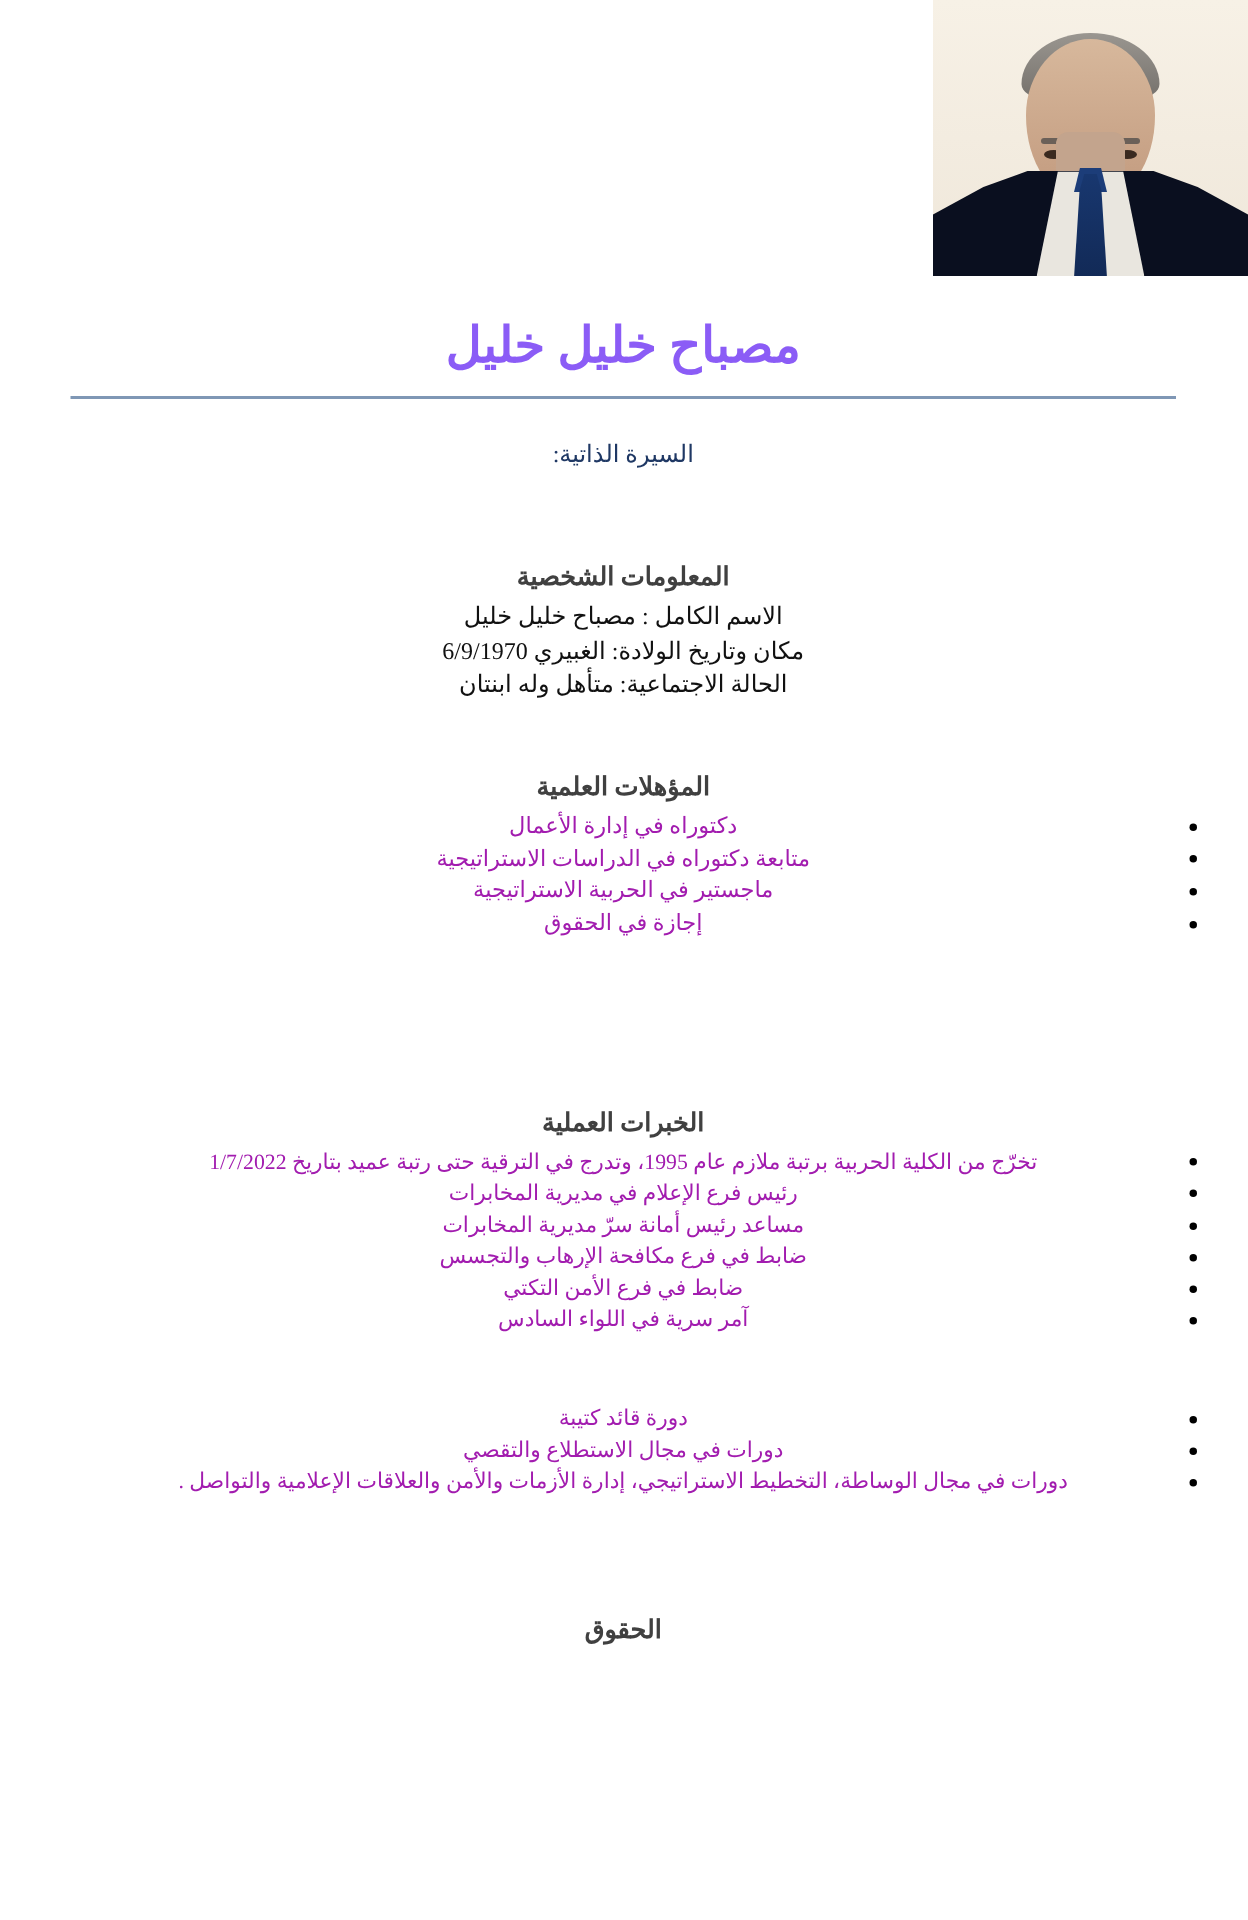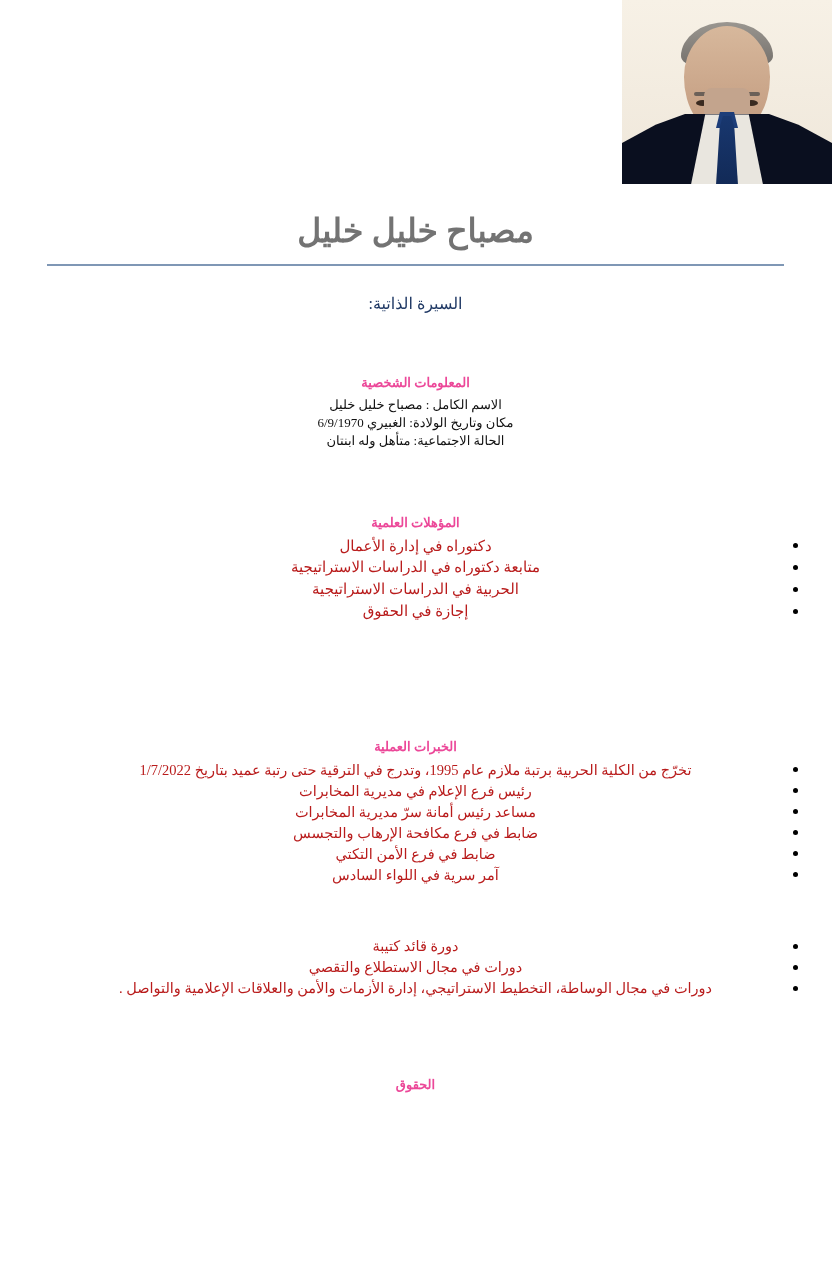--- a/index.html
+++ b/index.html
@@ -137,21 +137,21 @@
 
   
   .name {
     position: absolute;
     top: 212px;
     right: 48px;
     width: 737px;
     text-align: center;
     font-size: 33px;
     font-weight: 700;
-    color: #737373;
+    color: #8b5cf6;
     letter-spacing: 0;
     line-height: 1.2;
   }
   .name-rule {
     position: absolute;
     top: 264px;
     right: 48px;
     width: 737px;
     height: 2px;
     background: #7f97b5;
@@ -168,41 +168,41 @@
   }
 
   
   .section {
     position: absolute;
     right: 48px;
     width: 737px;
     text-align: center;
   }
   .sec-title {
-    font-size: 13px;
+    font-size: 17px;
     font-weight: 700;
-    color: #ec4899;
+    color: #404040;
     line-height: 1.35;
     margin: 0 0 4px 0;
   }
   .plain-line {
-    font-size: 13px;
+    font-size: 16px;
     color: #111111;
     line-height: 1.42;
   }
   ul.bullets {
     list-style: none;
     margin: 0;
     padding: 0;
     text-align: center;
   }
   ul.bullets li {
     position: relative;
     font-size: 15px;
-    color: #b91c1c;
+    color: #a21caf;
     line-height: 1.45;
     padding: 0;
     margin: 0;
   }
   ul.bullets li .bullet {
     position: absolute;
     top: 0.52em;
     right: -14px;
     width: 5px;
     height: 5px;
@@ -255,21 +255,21 @@
     <div class="plain-line">الاسم الكامل : مصباح خليل خليل</div>
     <div class="plain-line">مكان وتاريخ الولادة: الغبيري 6/9/1970</div>
     <div class="plain-line">الحالة الاجتماعية:  متأهل وله ابنتان</div>
   </div>
 
   <div class="section" id="sec-education">
     <div class="sec-title">المؤهلات العلمية</div>
     <ul class="bullets">
       <li><span class="bullet"></span><span class="txt">دكتوراه في إدارة الأعمال</span></li>
       <li><span class="bullet"></span><span class="txt">متابعة دكتوراه في الدراسات الاستراتيجية</span></li>
-      <li><span class="bullet"></span><span class="txt">الحربية في الدراسات الاستراتيجية</span></li>
+      <li><span class="bullet"></span><span class="txt">ماجستير في الحربية الاستراتيجية</span></li>
       <li><span class="bullet"></span><span class="txt">إجازة في الحقوق</span></li>
     </ul>
   </div>
 
   <div class="section" id="sec-experience">
     <div class="sec-title">الخبرات العملية</div>
     <ul class="bullets">
       <li><span class="bullet"></span><span class="txt">تخرّج من الكلية الحربية برتبة ملازم عام 1995، وتدرج في الترقية  حتى رتبة عميد بتاريخ 1/7/2022</span></li>
       <li><span class="bullet"></span><span class="txt">رئيس فرع الإعلام في  مديرية المخابرات</span></li>
       <li><span class="bullet"></span><span class="txt">مساعد رئيس أمانة سرّ مديرية المخابرات</span></li>

